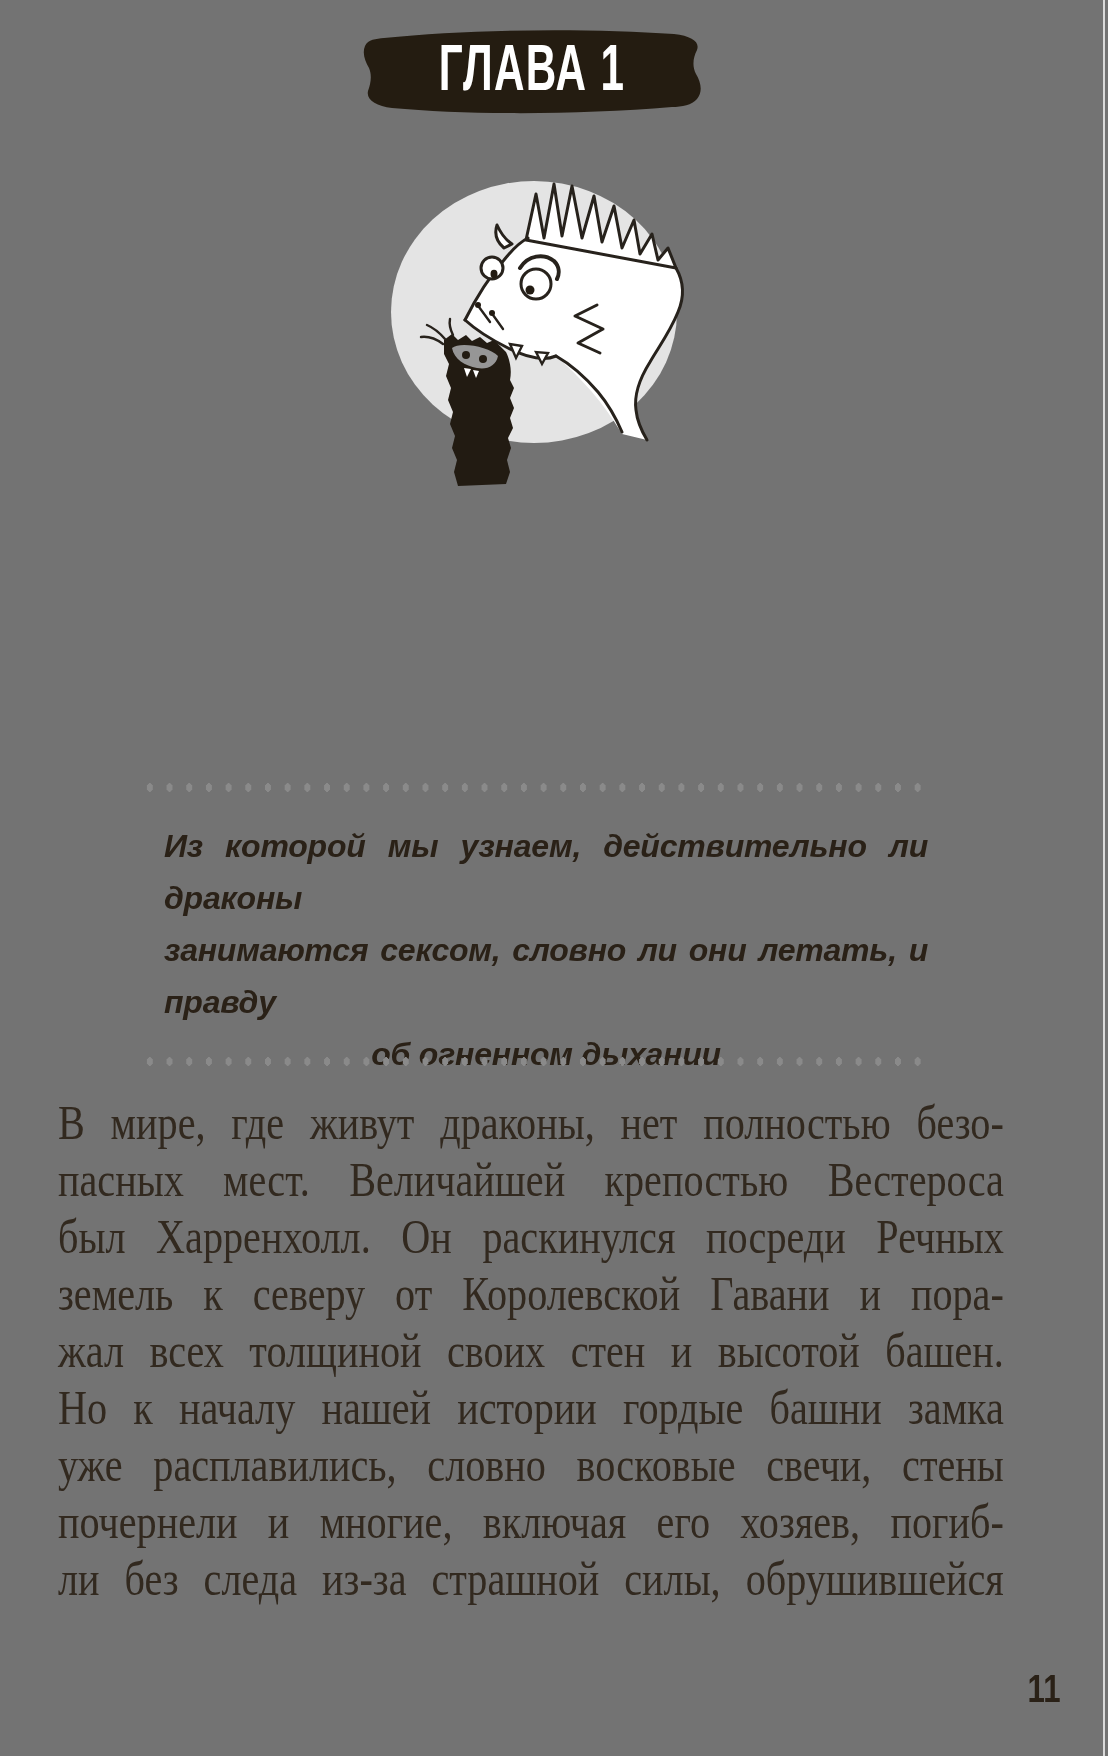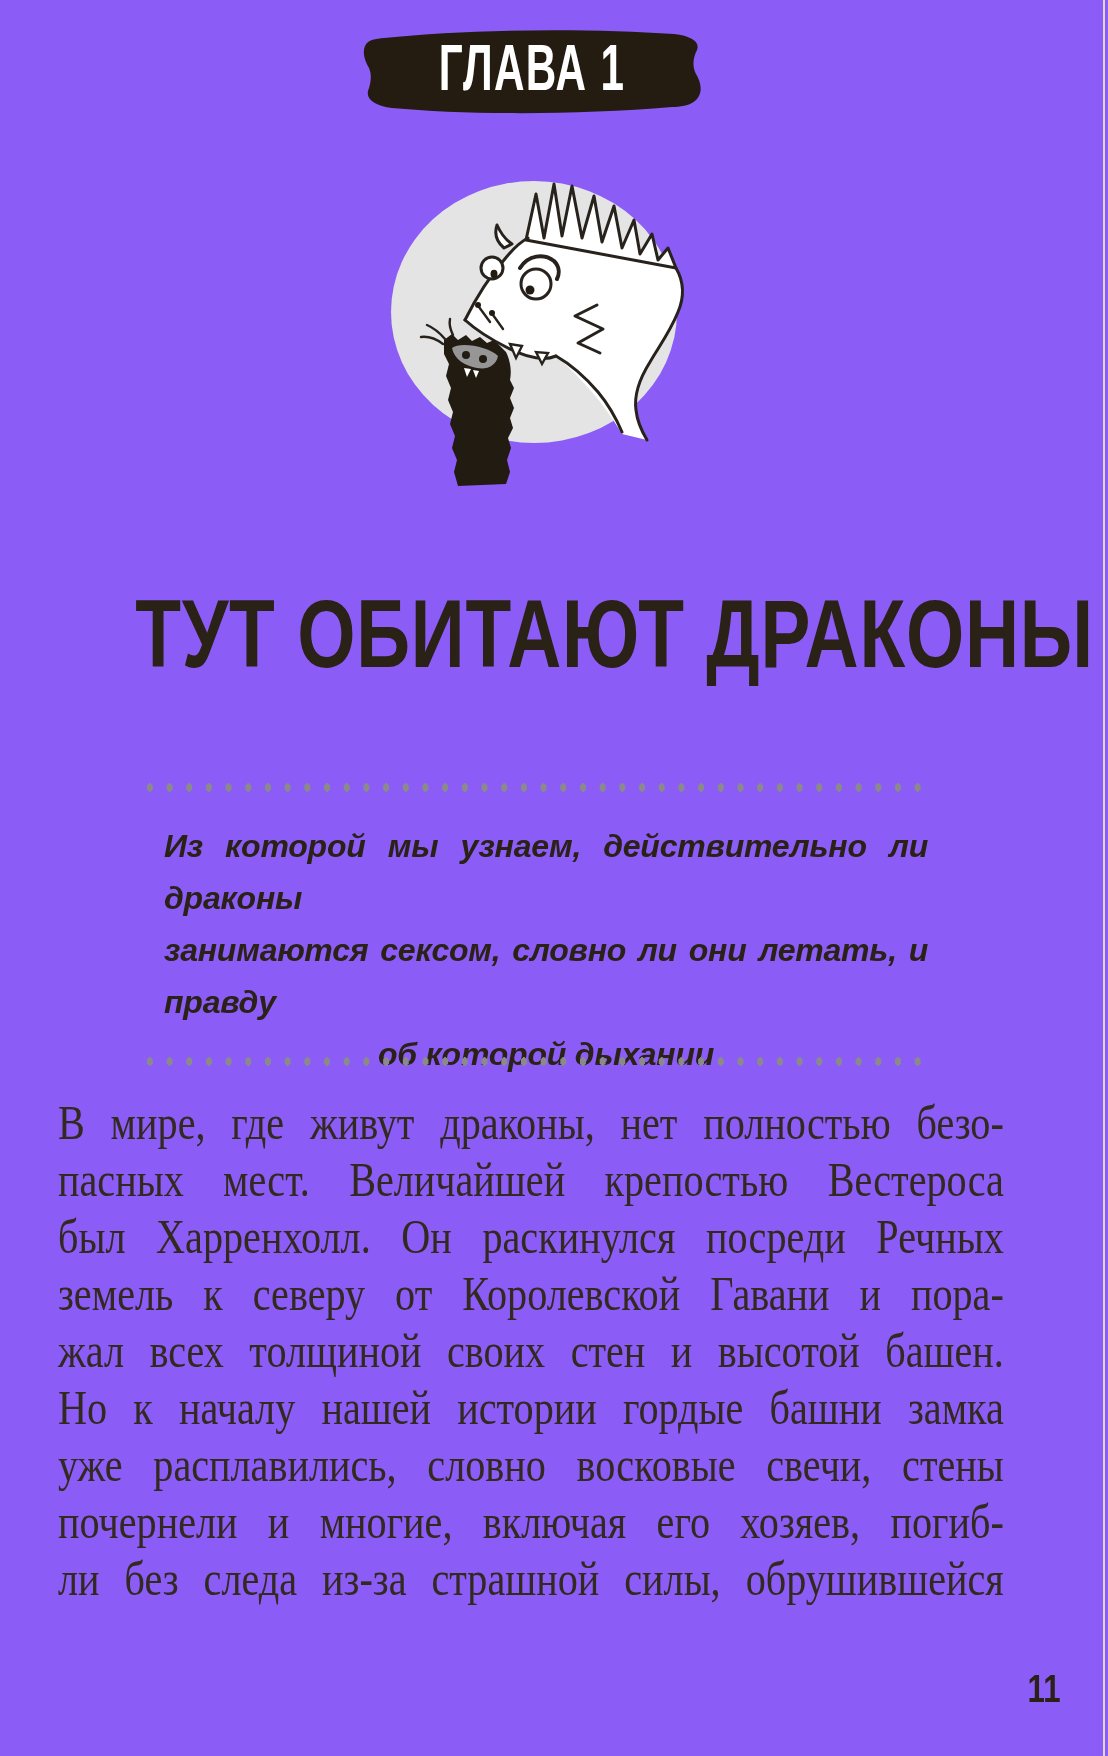--- a/index.html
+++ b/index.html
@@ -1,19 +1,19 @@
 <!DOCTYPE html>
 <html><head>
 <meta charset="utf-8">
 <style>
   html,body{margin:0;padding:0;background:#ffffff;}
   .page{
     position:relative;
     width:1108px;height:1756px;
-    background:#8b5cf6;
+    background:#737373;
     overflow:hidden;
     font-family:"Liberation Serif",serif;
   }
   
   .edge-line{position:absolute;top:0;left:1103px;width:2px;height:1756px;background:var(--page-edge,#dadada);}
 
   
   .banner-wrap{position:absolute;left:0;top:22px;width:1064px;display:flex;justify-content:center;}
   .banner{position:relative;width:368px;height:92px;}
   .banner svg{position:absolute;left:0;top:0;}
@@ -166,30 +166,27 @@
       <circle class="dark" cx="126" cy="205" r="4"></circle>
       <circle class="dark" cx="143" cy="209" r="4"></circle>
       <path d="M 124,218 L 127,227 L 131,219 Z" fill="#ffffff"></path>
       <path d="M 133,220 L 136,228 L 139,221 Z" fill="#ffffff"></path>
       <path class="ln-thin" d="M 103,194 C 95,188 89,186 81,187"></path>
       <path class="ln-thin" d="M 105,189 C 99,182 94,178 87,175"></path>
       <path class="ln-thin" d="M 113,185 C 110,179 109,174 110,169"></path>
     </g>
   </svg>
 
-  <div class="title">
-    <span>ТУТ ОБИТАЮТ ДРАКОНЫ</span>
-  </div>
 
   <div class="dotline dot1"></div>
 
   <div class="summary">
       <div class="s-line">Из которой мы узнаем, действительно ли драконы</div>
       <div class="s-line">занимаются сексом, словно ли они летать, и правду</div>
-      <div class="s-line">об которой дыхании</div>
+      <div class="s-line">об огненном дыхании</div>
     </div>
 
   <div class="dotline dot2"></div>
 
   <div class="bodytext">
       <div class="b-line">В мире, где живут драконы, нет полностью безо-</div>
       <div class="b-line">пасных мест. Величайшей крепостью Вестероса</div>
       <div class="b-line">был Харренхолл. Он раскинулся посреди Речных</div>
       <div class="b-line">земель к северу от Королевской Гавани и пора-</div>
       <div class="b-line">жал всех толщиной своих стен и высотой башен.</div>

